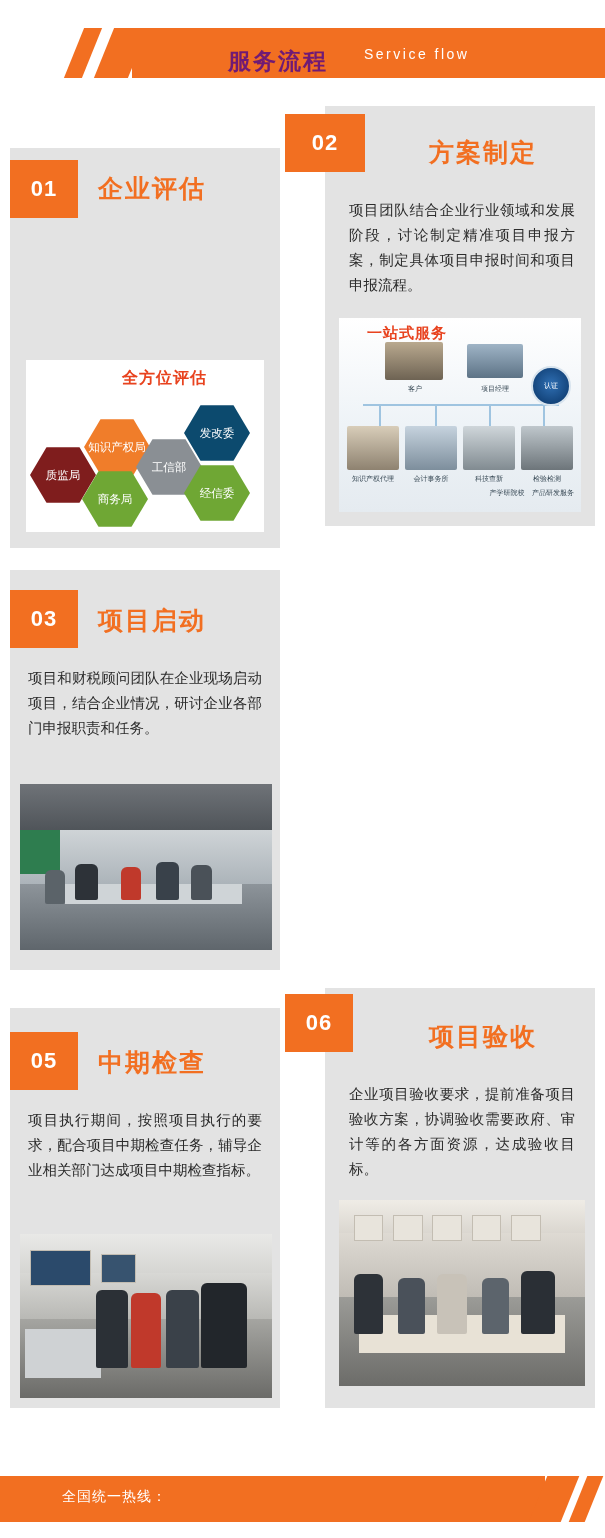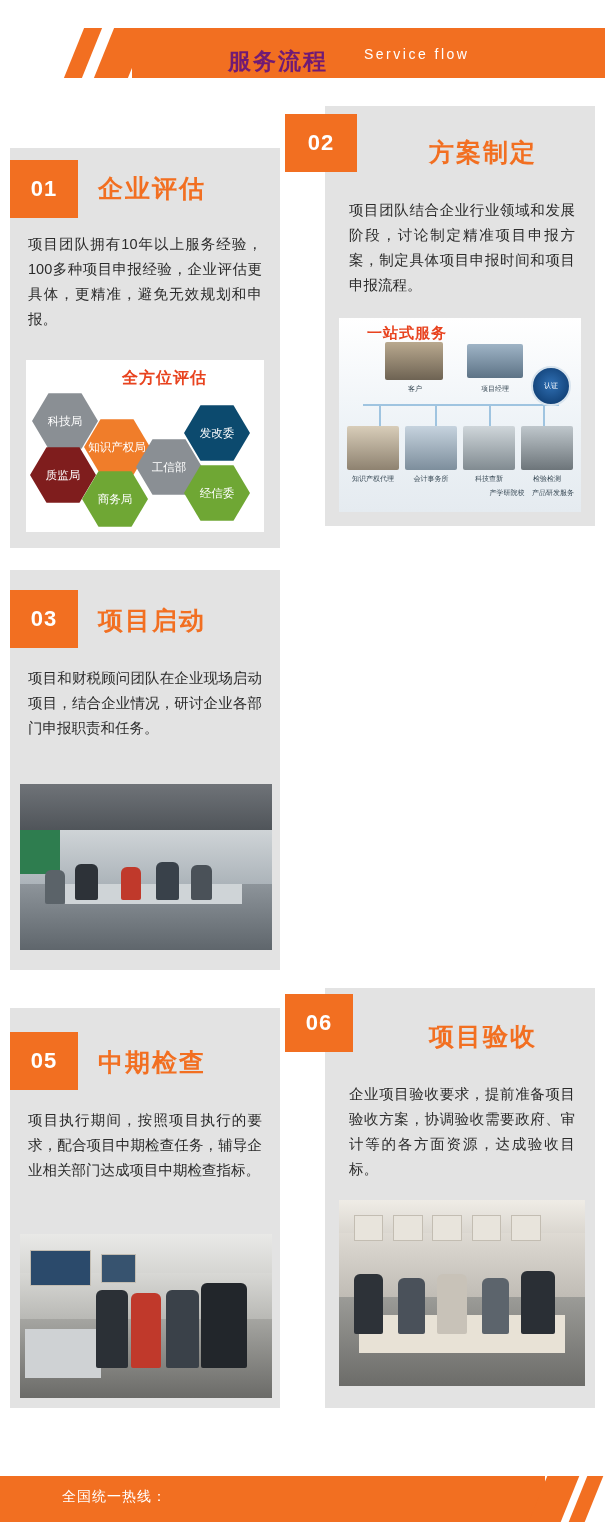--- a/index.html
+++ b/index.html
@@ -230,25 +230,23 @@
   <div class="header">
     <div class="hdr-slash2"></div>
     <div class="hdr-slash1"></div>
     <div class="hdr-bar"></div>
     <div class="hdr-title">服务流程</div>
     <div class="hdr-sub">Service flow</div>
   </div>
 
   <div class="card" style="left:10px; top:148px; width:270px; height:400px;">
     <div class="card-title" style="left:88px; top:24px;">企业评估</div>
-    <div class="card-body" style="left:18px; top:84px; width:234px;">项目团队拥有10年以上服务经验，100多种项目申报经验，企业评估更具体，更精准，避免无效规划和申报。</div>
 
     <div class="eval-wrap" style="left:16px; top:212px; width:238px; height:172px;">
       <div class="eval-title">全方位评估</div>
-      <div class="hex" style="left:6px; top:32px; background:#8a8f94;">科技局</div>
       <div class="hex" style="left:58px; top:58px; background:#f07d2a;">知识产权局</div>
       <div class="hex" style="left:158px; top:44px; background:#0c4a6e;">发改委</div>
       <div class="hex" style="left:4px; top:86px; background:#7f1d1d;">质监局</div>
       <div class="hex" style="left:110px; top:78px; background:#8a8f94;">工信部</div>
       <div class="hex" style="left:56px; top:110px; background:#6fa734;">商务局</div>
       <div class="hex" style="left:158px; top:104px; background:#6fa734;">经信委</div>
     </div>
     <div class="badge" style="left:0px; top:12px; width:68px; height:58px;">01</div>
   </div>
 
@@ -279,21 +277,21 @@
 
       <div class="svc-node" style="left:6px; top:156px; width:56px;">知识产权代理</div>
       <div class="svc-node" style="left:64px; top:156px; width:56px;">会计事务所</div>
       <div class="svc-node" style="left:122px; top:156px; width:56px;">科技查新</div>
       <div class="svc-node" style="left:180px; top:156px; width:56px;">检验检测</div>
       <div class="svc-node" style="left:140px; top:170px; width:56px;">产学研院校</div>
       <div class="svc-node" style="left:186px; top:170px; width:56px;">产品研发服务</div>
 
       <div class="svc-seal">认证</div>
     </div>
-    <div class="badge" style="left:-40px; top:8px; width:72px; height:58px;">02</div>
+    <div class="badge" style="left:-40px; top:8px; width:80px; height:58px;">02</div>
   </div>
 
   <div class="card" style="left:10px; top:570px; width:270px; height:400px;">
     <div class="card-title" style="left:88px; top:34px;">项目启动</div>
     <div class="card-body" style="left:18px; top:96px; width:234px;">项目和财税顾问团队在企业现场启动项目，结合企业情况，研讨企业各部门申报职责和任务。</div>
     <div class="photo" style="left:10px; top:214px; width:252px; height:166px;">
       <div class="scene">
         <div class="sc-ceiling"></div>
         <div class="sc-wall"></div>
         <div class="sc-floor"></div>

